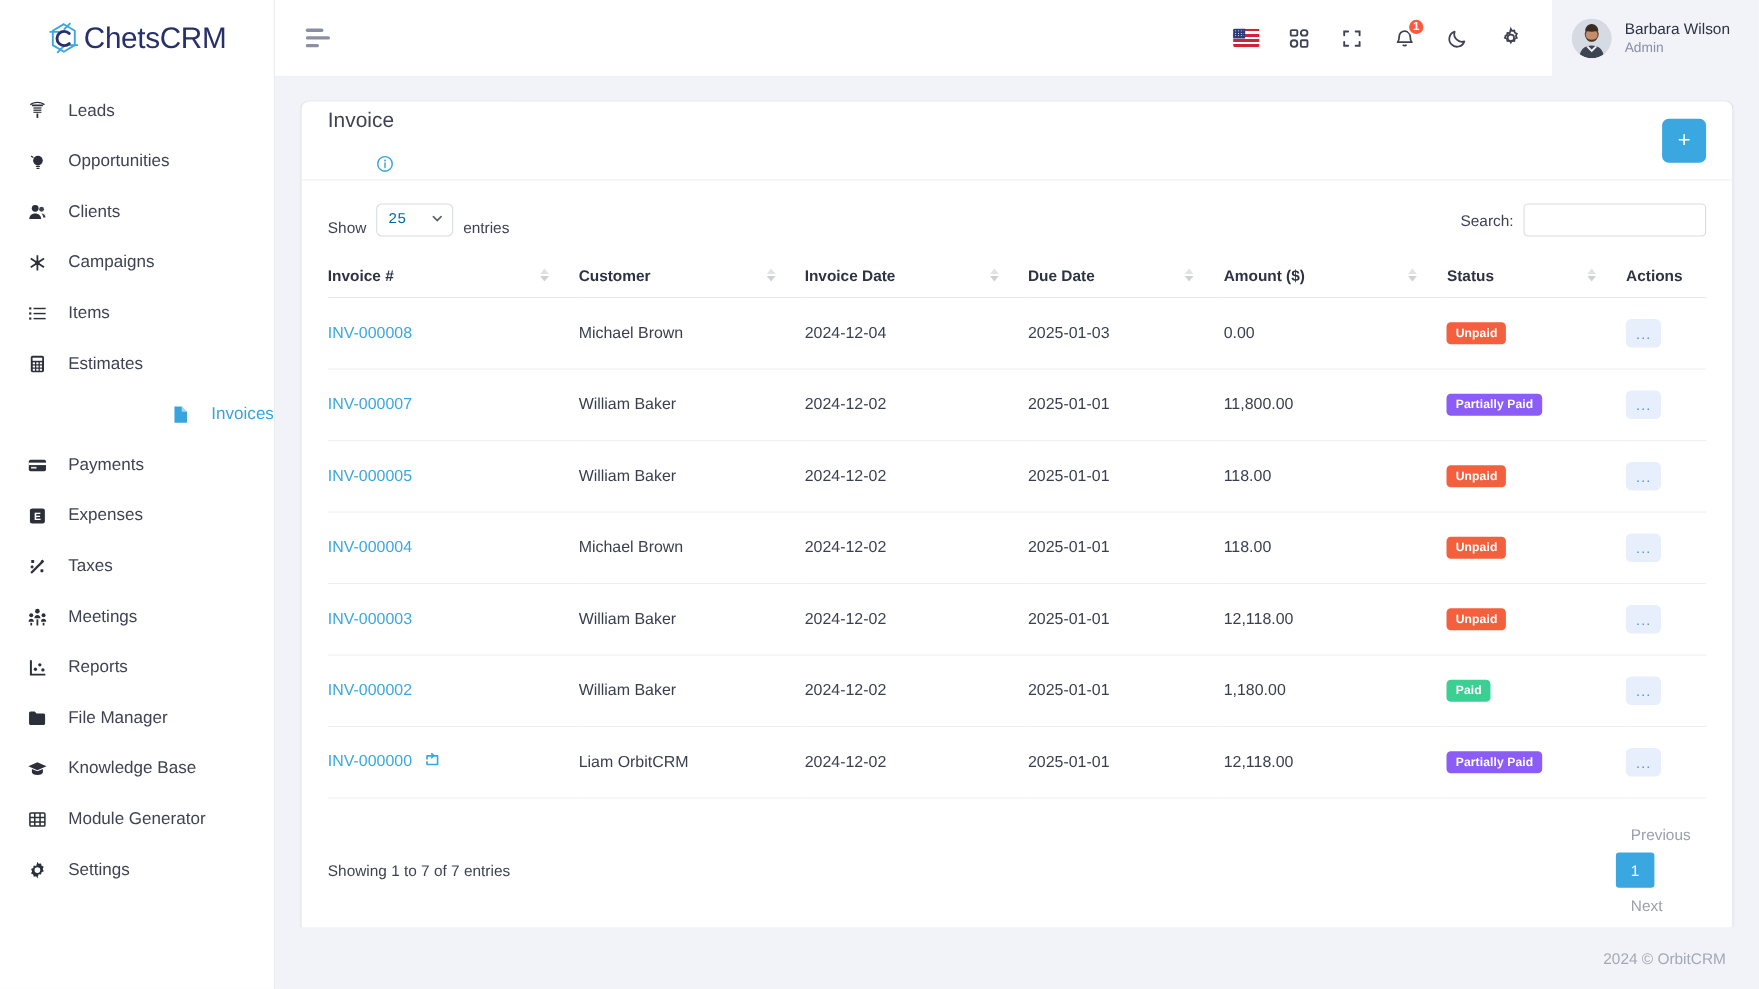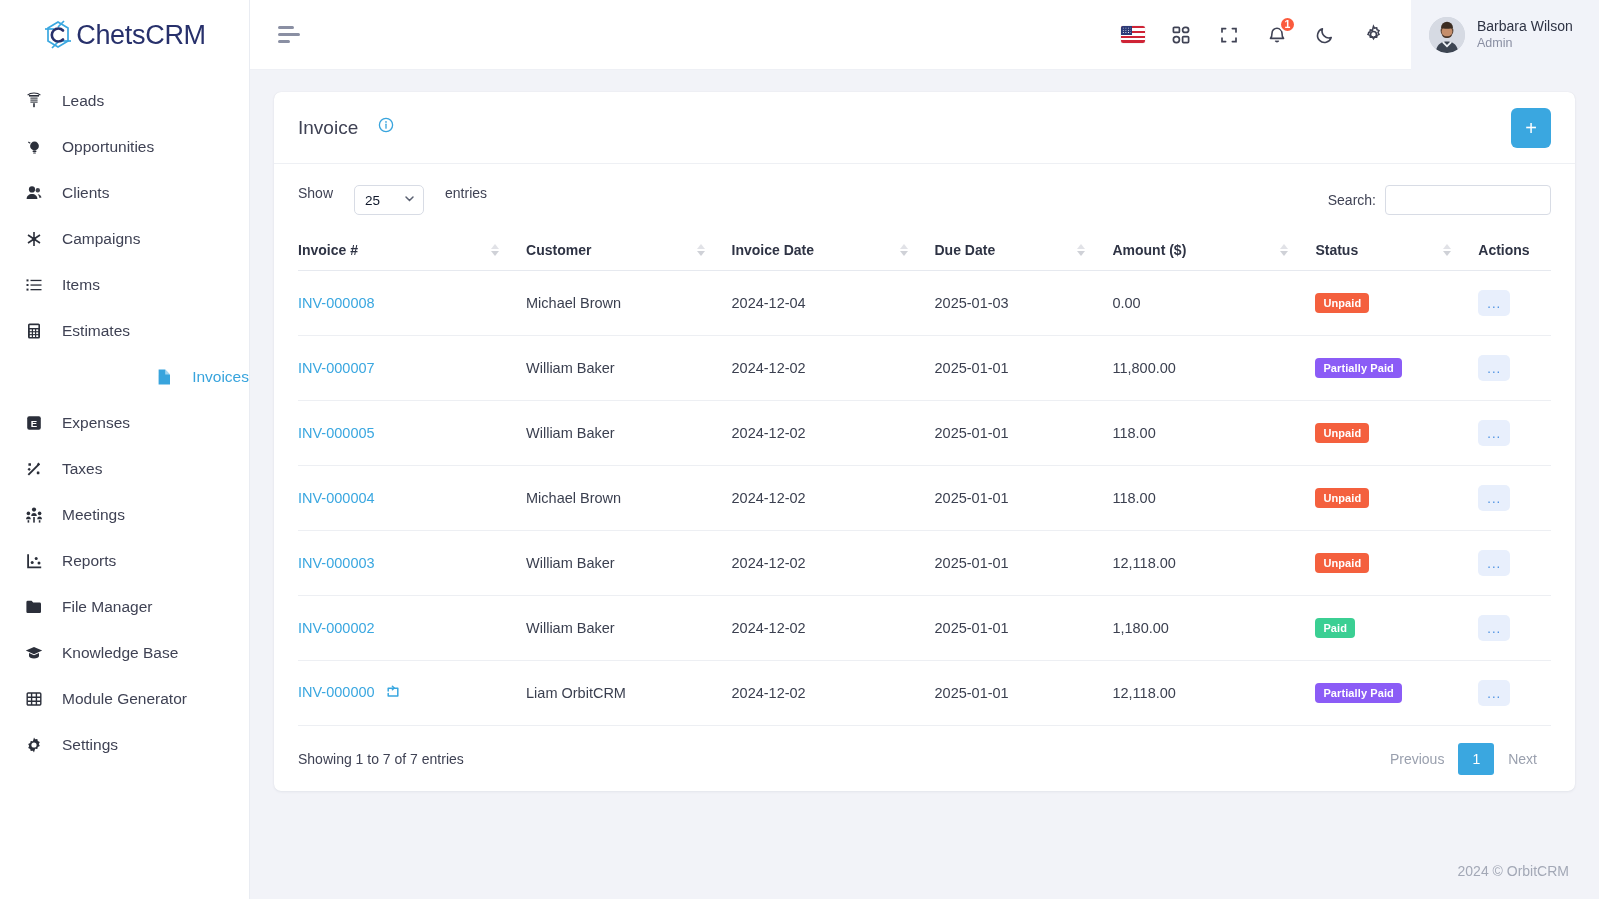--- a/index.html
+++ b/index.html
@@ -106,39 +106,39 @@
   .card {
     background: #fff; border-radius: 7px;
     box-shadow: 0 1px 3px rgba(20,30,60,.06), 0 0 1px rgba(20,30,60,.10);
   }
   .card-head {
     display: flex; align-items: center; justify-content: space-between;
     padding: 20px 24px; border-bottom: 1px solid #eef0f4; height: 72px;
   }
   .card-title {
     font-size: 19px; color: #3f4254; display: flex;
-    align-items: flex-start; gap: 20px; font-weight: 400;
+    align-items: flex-end; gap: 20px; font-weight: 400; flex-direction: column;
   }
   .info-icon { color: #38a4dd; display: flex; }
   .add-btn {
     width: 40px; height: 40px; border-radius: 6px; border: none;
     background: #3aa7e0; color: #fff; font-size: 20px; line-height: 1;
     cursor: pointer; display: flex; align-items: center; justify-content: center;
   }
 
   .card-body { padding: 18px 24px 16px 24px; }
 
   .table-controls { display: flex; align-items: center; justify-content: space-between; height: 36px; }
-  .len-ctl { display: flex; align-items: flex-start; gap: 21px; font-size: 14px; color: #3f4254; }
+  .len-ctl { display: flex; align-items: flex-end; gap: 9px; font-size: 14px; color: #3f4254; }
   .len-select {
     appearance: none; -webkit-appearance: none;
     border: 1px solid #d8dce5; border-radius: 5px;
     height: 30px; width: 70px; padding: 0 24px 0 10px;
-    font-size: 13.5px; color: #0f172a; background: #fff;
-    font-family: Liberation Sans, sans-serif; cursor: pointer;
+    font-size: 13.5px; color: #0369a1; background: #fff;
+    font-family: Liberation Mono, monospace; cursor: pointer;
   }
   .len-wrap { position: relative; display: inline-flex; }
   .len-wrap .chev {
     position: absolute; right: 8px; top: 50%; transform: translateY(-50%);
     pointer-events: none; color: #5a6071;
   }
   .search-ctl { display: flex; align-items: center; gap: 9px; font-size: 14px; color: #3f4254; }
   .search-input {
     border: 1px solid #d8dce5; border-radius: 4px; height: 30px; width: 166px;
     padding: 0 8px; font-size: 13.5px; font-family: "Liberation Sans", sans-serif;
@@ -182,21 +182,21 @@
     background: #e8effc; color: #4a90e2; cursor: pointer;
     font-size: 13px; line-height: 1; letter-spacing: 1px;
     display: inline-flex; align-items: center; justify-content: center;
   }
 
   .table-foot {
     display: flex; align-items: center; justify-content: space-between;
     padding-top: 17px;
   }
   .foot-info { font-size: 14px; color: #3f4254; }
-  .pager { display: flex; align-items: flex-start; gap: 0; }
+  .pager { display: flex; align-items: flex-start; gap: 0; flex-direction: column; }
   .pg {
     font-size: 14px; color: #9aa0ae; padding: 8px 14px; cursor: pointer;
     border-radius: 3px; user-select: none;
   }
   .pg.num { color: #fff; background: #3aa7e0; min-width: 34px; text-align: center; }
 
   .page-footer {
     height: 56px; display: flex; align-items: center; justify-content: flex-end;
     padding-right: 30px; font-size: 14px; color: #a3a8b6;
   }
@@ -309,20 +309,30 @@
       <a class="nav-item active">
         <span class="ni-icon">
           <svg width="18" height="18" viewBox="0 0 18 18" fill="currentColor">
             <path d="M3.6 1.6h6.6L15 6.4v10H3.6z"></path>
             <path d="M10.2 1.6L15 6.4h-4.8z" fill="#ffffff" opacity=".55"></path>
           </svg>
         </span>
         <span>Invoices</span>
       </a>
 
+      <a class="nav-item">
+        <span class="ni-icon">
+          <svg width="18" height="18" viewBox="0 0 18 18" fill="currentColor">
+            <rect x="1.2" y="4" width="15.6" height="10.4" rx="1.6"></rect>
+            <rect x="1.2" y="6.6" width="15.6" height="2.2" fill="#fff"></rect>
+            <rect x="3.2" y="10.4" width="5" height="1.6" fill="#fff" opacity=".85"></rect>
+          </svg>
+        </span>
+        <span>Payments</span>
+      </a>
 
       <a class="nav-item">
         <span class="ni-icon">
           <svg width="18" height="18" viewBox="0 0 18 18" fill="currentColor">
             <rect x="2.2" y="2.2" width="13.6" height="13.6" rx="2"></rect>
             <text x="9" y="13" font-size="9.5" font-family="Liberation Sans, sans-serif" font-weight="700" fill="#fff" text-anchor="middle">E</text>
           </svg>
         </span>
         <span>Expenses</span>
       </a>

